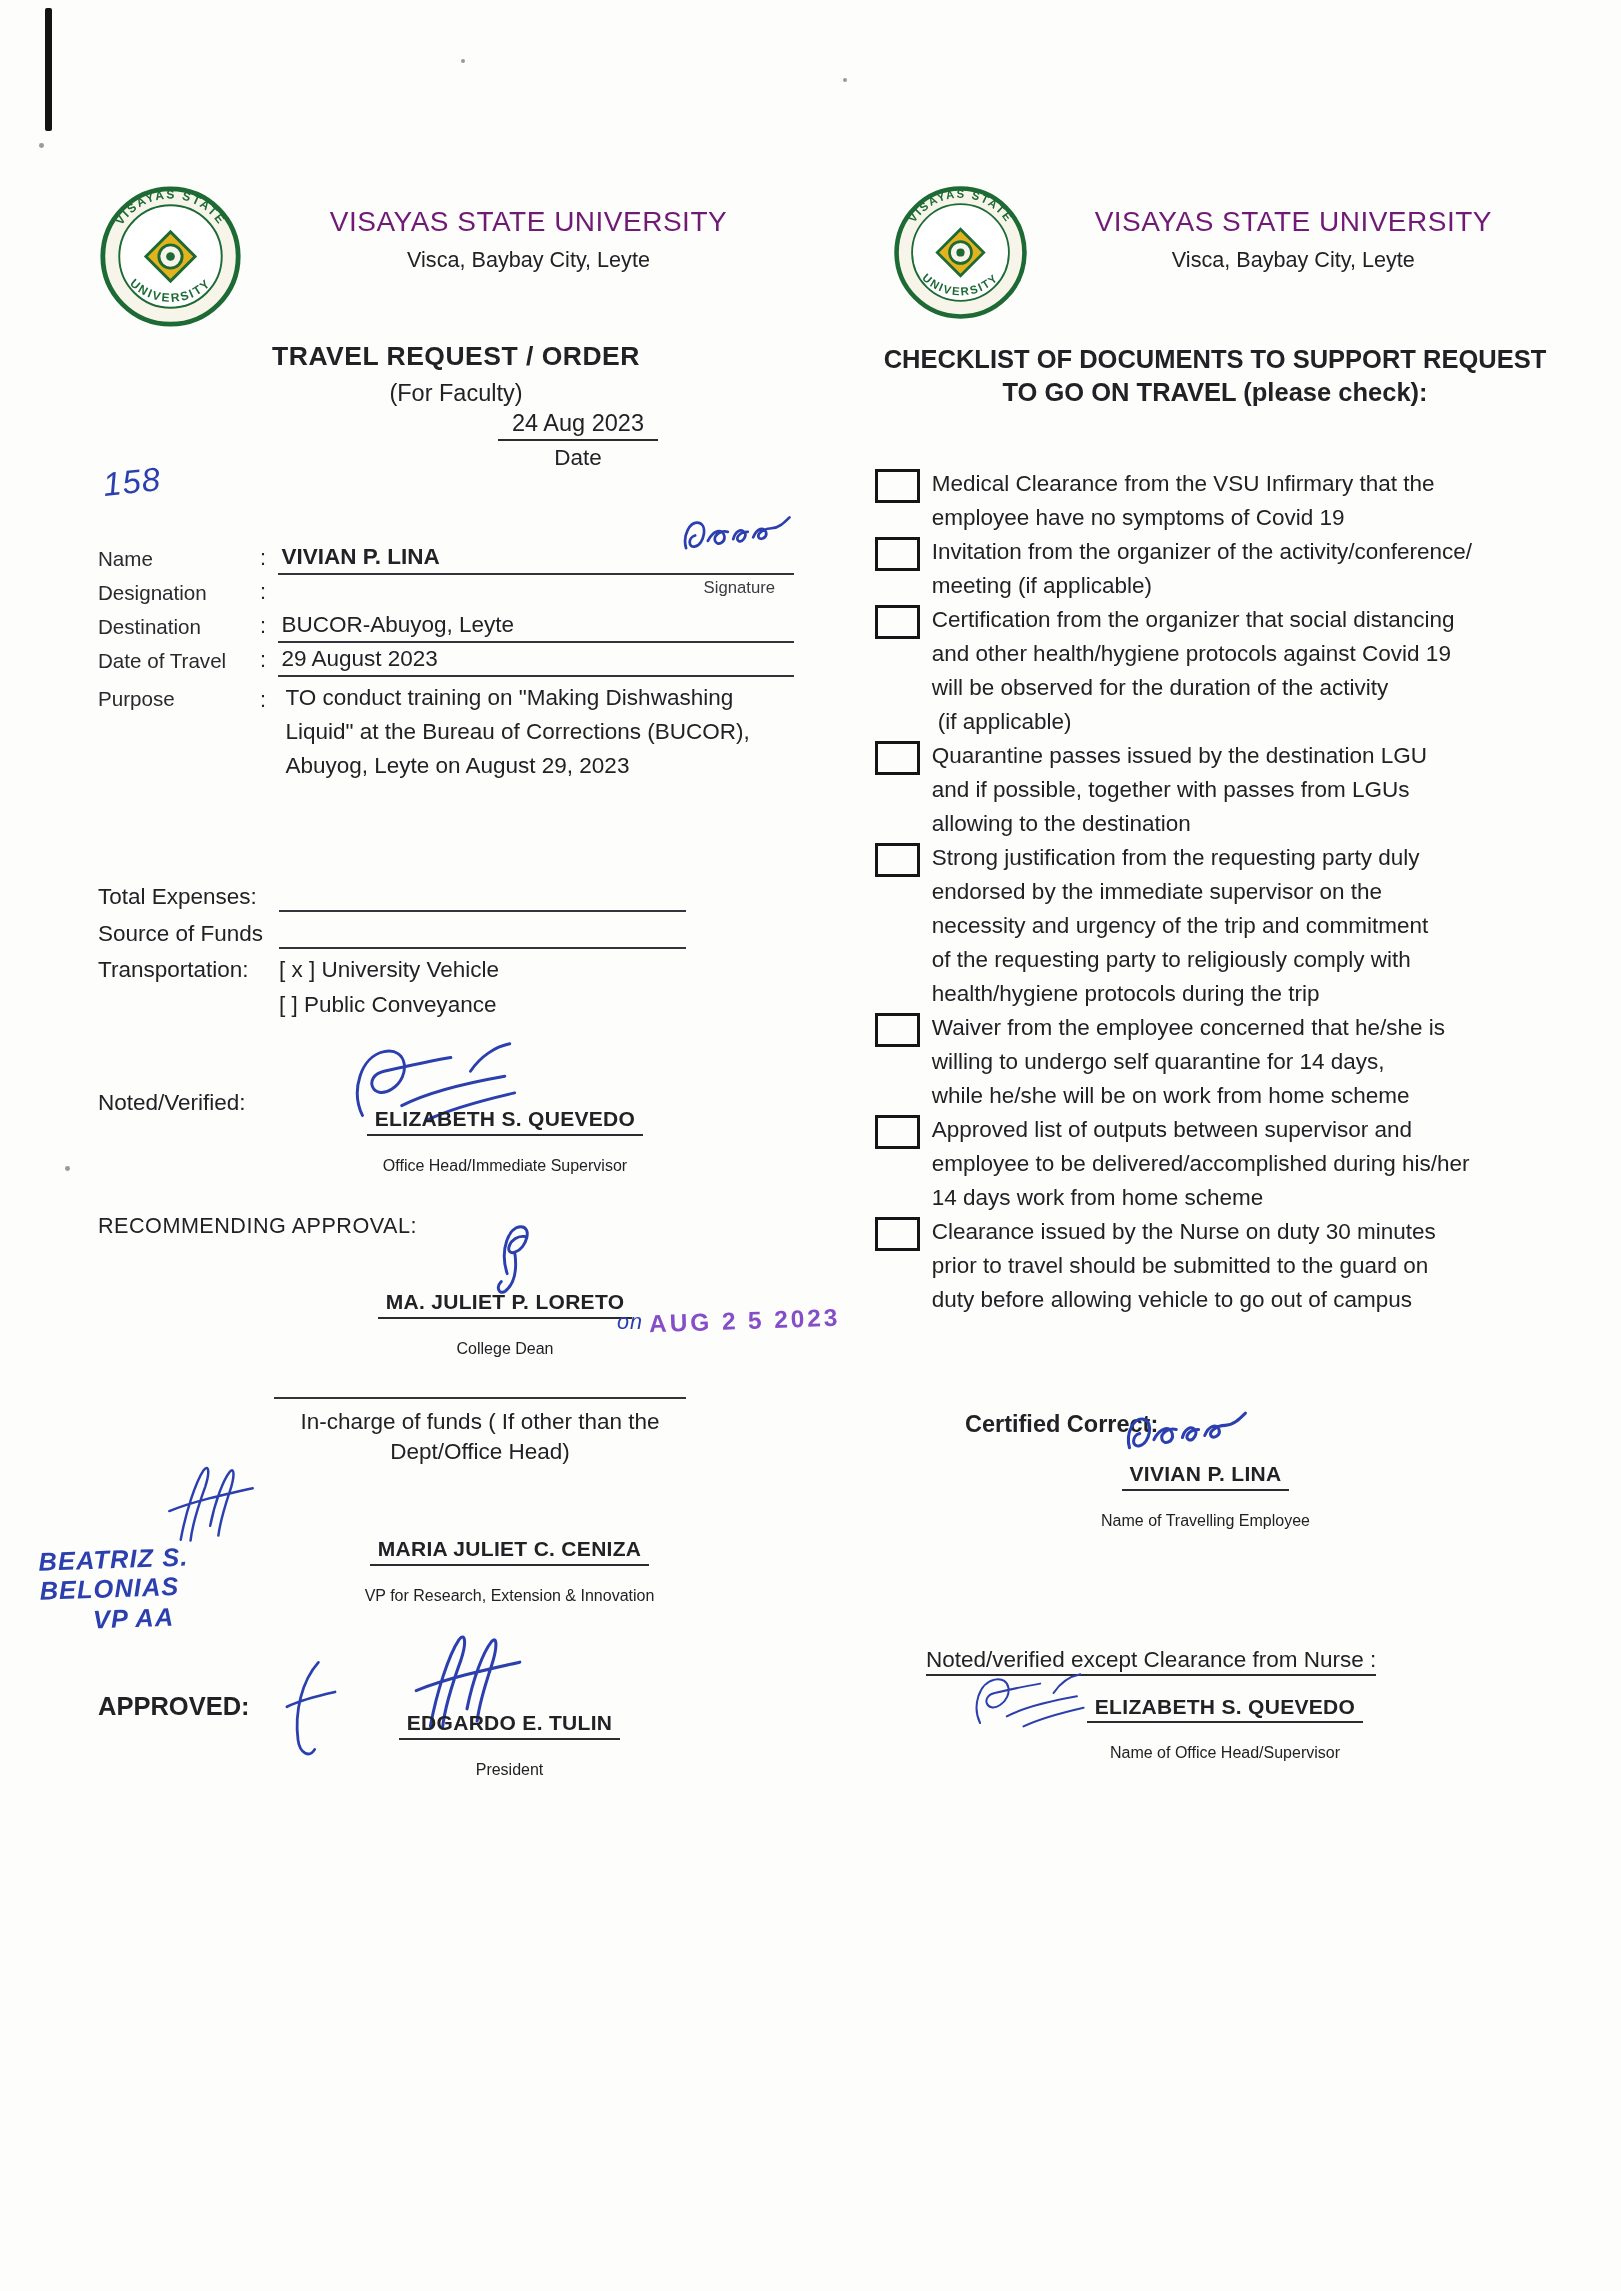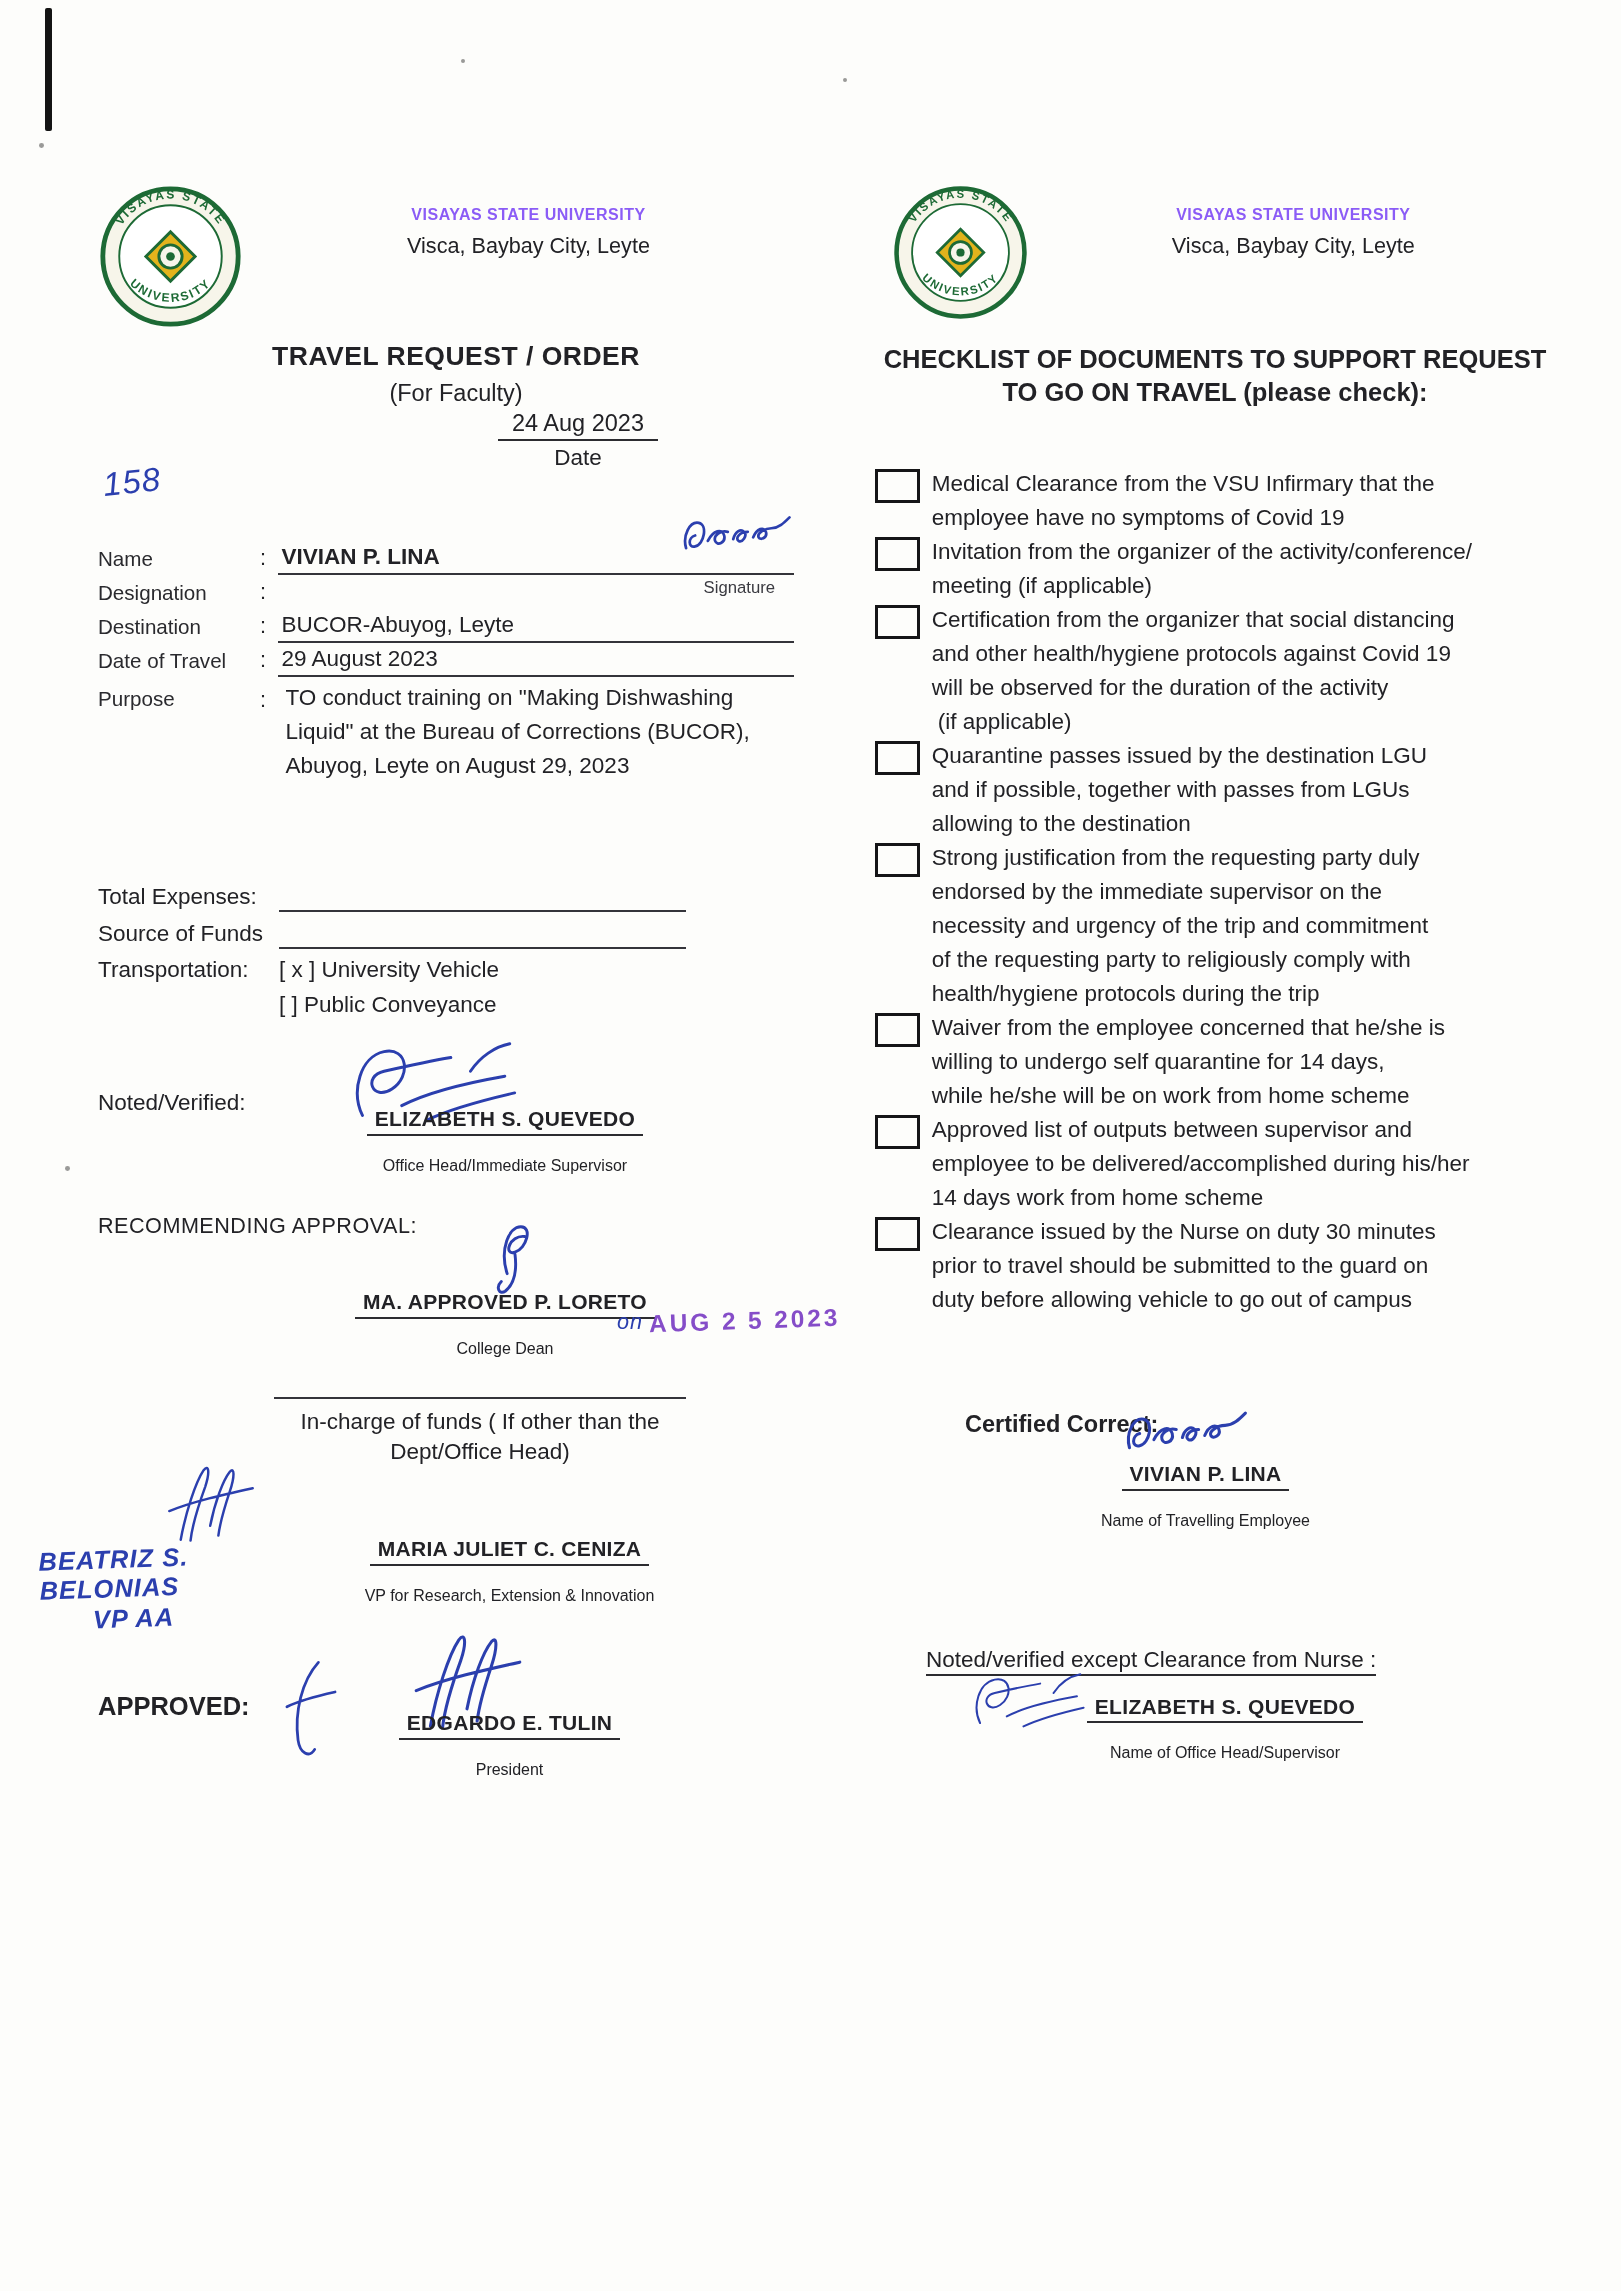--- a/index.html
+++ b/index.html
@@ -10,21 +10,21 @@
   .center { text-align:center; }
   .bold { font-weight:bold; }
 
   
   .artifact { background:#141414; border-radius:2px; }
   .speck { background:#9a9a98; border-radius:50%; }
 
   
   .hdr { display:flex; align-items:flex-start; }
   .hdr .htext { flex:1; text-align:center; padding-top:21.6px; }
-  .uni { font-size:16px; font-weight:bold; letter-spacing:0.5px; color:#8b5cf6; }
+  .uni { font-size:28px; font-weight:normal; letter-spacing:0.5px; color:#701a75; }
   .addr { font-size:21.6px; margin-top:9.8px; }
 
   .doc-title { font-size:26.5px; font-weight:bold; letter-spacing:0.5px; }
   .doc-sub { font-size:23.5px; margin-top:7.8px; }
   .r-title { font-size:25.5px; font-weight:bold; line-height:33px; }
 
   .date-val { display:inline-block; font-size:23.5px; border-bottom:2px solid #2c2c30; padding:0 13.7px 2px; }
   .date-lab { font-size:22.5px; margin-top:3.9px; }
 
   .hand { color:#2b3fae; font-style:italic; letter-spacing:1px; }
@@ -176,21 +176,21 @@
       <div class="sub-title">Office Head/Immediate Supervisor</div>
     </div>
   </div>
 
   <div class="abs" style="left:98px; top:1213px; width:716px;">
     <div class="caps-lab">RECOMMENDING APPROVAL:</div>
     <svg class="sig" style="left:372px; top:2px;" width="88" height="88" viewBox="0 0 90 90">
       <path d="M38,60 C30,35 40,12 52,12 C64,12 58,34 46,38 C34,42 40,20 56,22 M46,40 C48,56 46,70 36,78 C30,82 26,74 32,68"></path>
     </svg>
     <div class="name-block" style="margin-left:250px; width:314px; margin-top:51px;">
-      <span class="name-ul">MA. APPROVED P. LORETO</span>
+      <span class="name-ul">MA. JULIET P. LORETO</span>
       <div class="sub-title">College Dean</div>
     </div>
     <div class="abs" style="left:519px; top:94px; white-space:nowrap;">
       <span class="hand stamp-prefix">on</span>
       <span class="stamp">AUG 2 5 2023</span>
     </div>
   </div>
 
   <div class="abs" style="left:98px; top:1397px; width:716px;">
     <div class="rule" style="margin-left:176px; width:412px;"></div>

